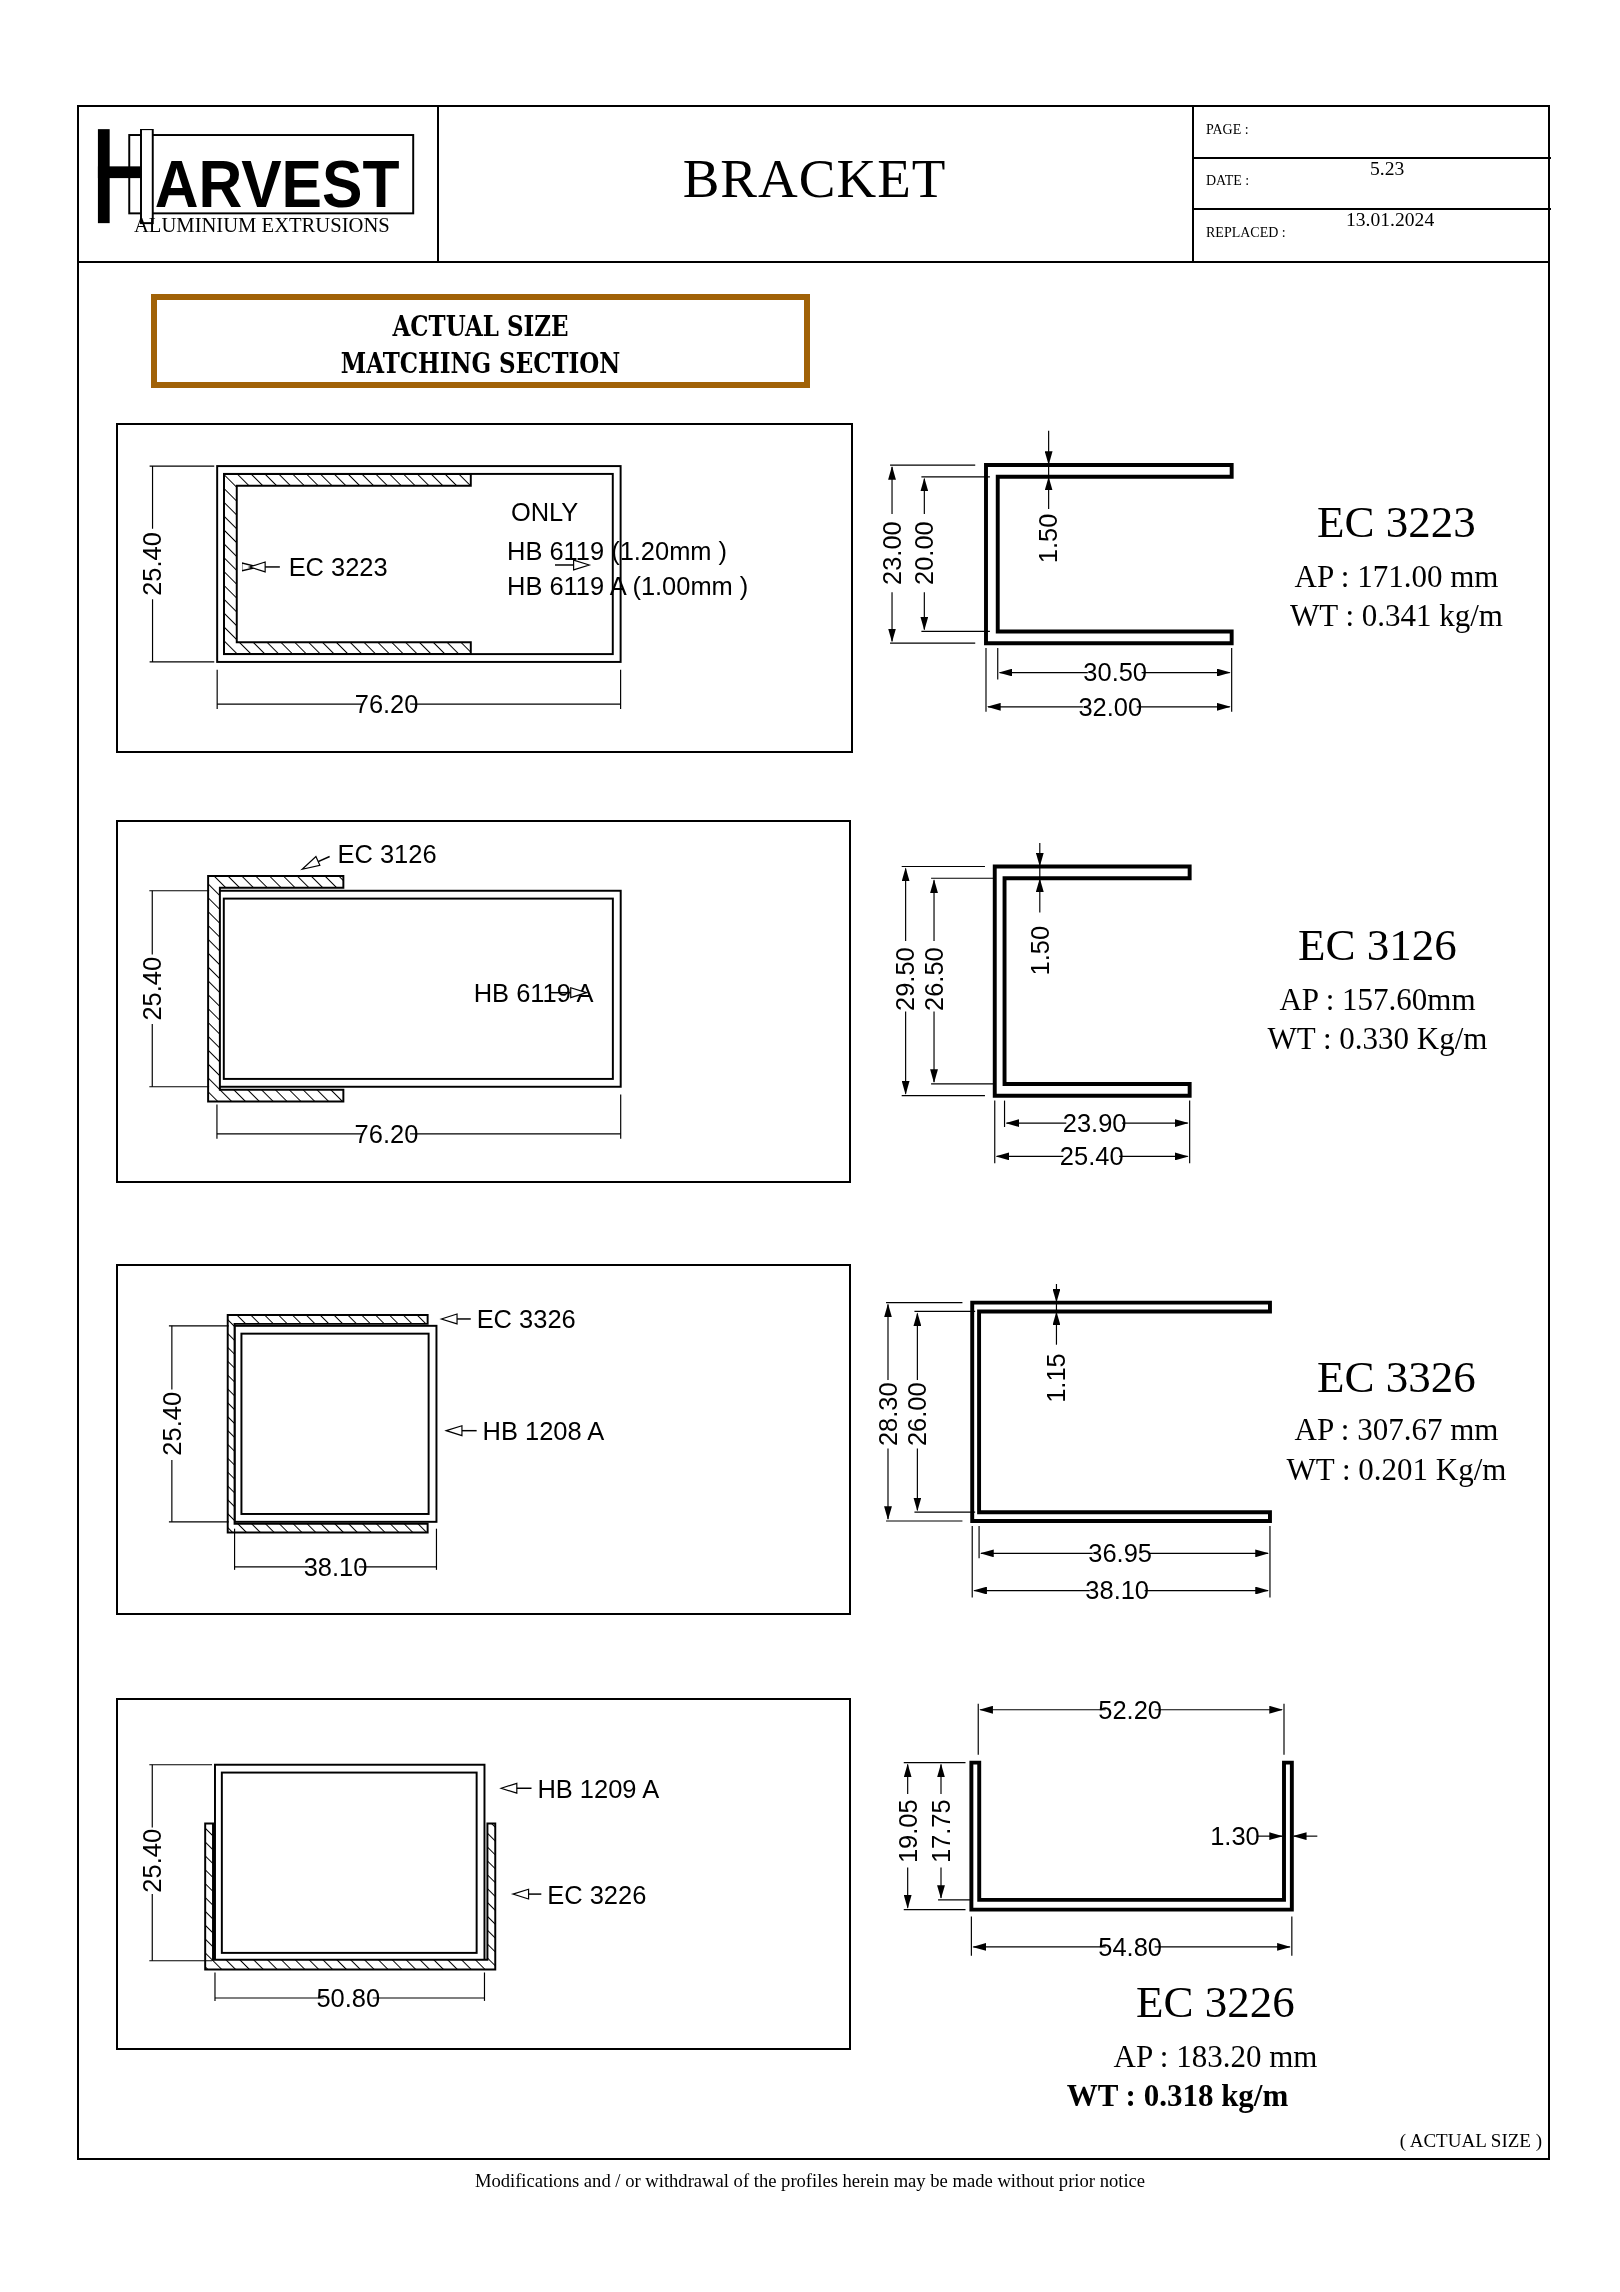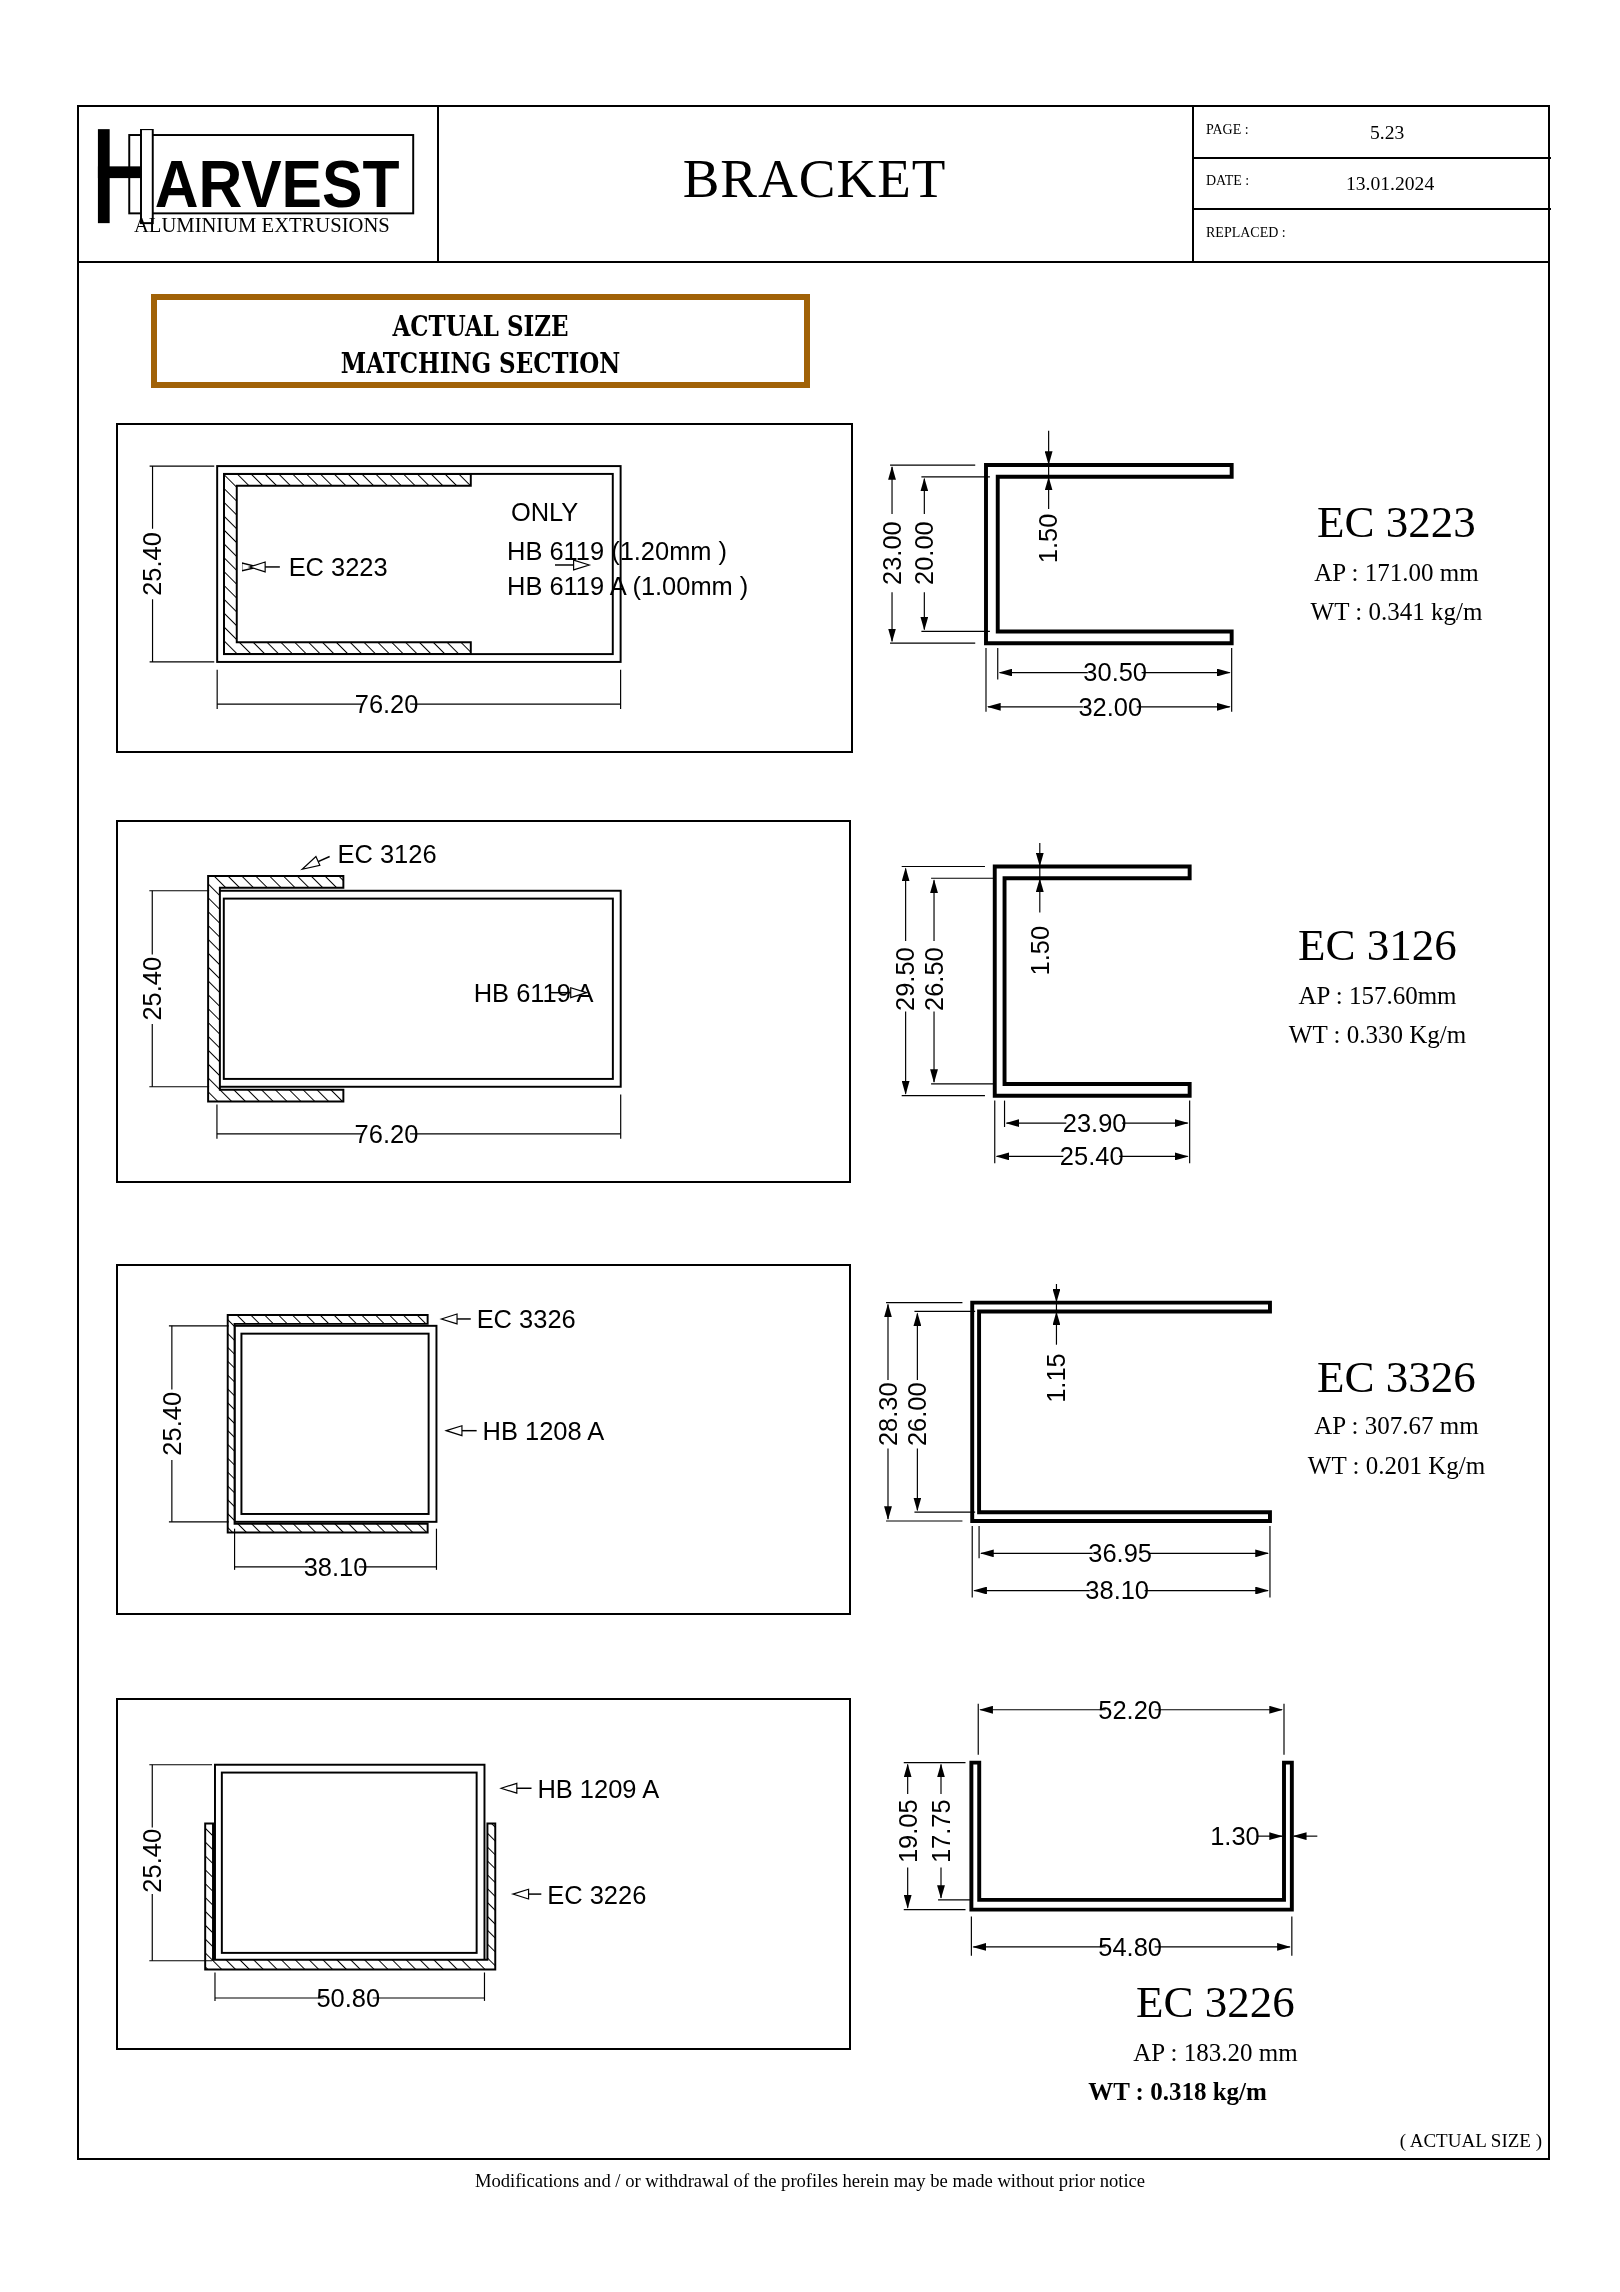--- a/index.html
+++ b/index.html
@@ -2,28 +2,28 @@
 <html><head>
 <meta charset="utf-8">
 <style>
   html, body { margin:0; padding:0; background:#ffffff; }
   body { width:1620px; height:2293px; position:relative; overflow:hidden; font-family:"Liberation Serif", serif; color:#000; }
   .abs { position:absolute; }
   .frame { position:absolute; left:77px; top:105px; width:1473px; height:2055px; border:2px solid #000; box-sizing:border-box; }
   .hdr-line { position:absolute; background:#000; }
   .title { position:absolute; left:437px; top:147px; width:755px; text-align:center; font-size:55px; font-family:"Liberation Serif", serif; letter-spacing:1px; }
   .meta-label { position:absolute; font-size:14px; font-family:"Liberation Serif", serif; }
-  .meta-val { position:absolute; font-size:19.6px; font-family:"Liberation Serif", serif; }
+  .meta-val { position:absolute; font-size:19.6px; font-family:"Liberation Serif", serif;margin-top:36px; }
   .banner { position:absolute; left:151px; top:294px; width:659px; height:94px; border:6px solid #a16207; box-sizing:border-box; text-align:center; font-family:"DejaVu Serif", serif; font-weight:bold; font-size:28px; line-height:37px; padding-top:7.8px; transform-origin:center; }
   .banner span { display:block; transform:scaleX(0.82); }
   .panel { position:absolute; border:2px solid #000; box-sizing:border-box; }
   svg text.dim { font-family:"Liberation Sans", sans-serif; font-size:26px; }
   svg text.lbl { font-family:"Liberation Sans", sans-serif; font-size:26px; }
   .prof-name { position:absolute; text-align:center; font-family:"Liberation Serif", serif; font-size:45px; }
-  .prof-line { position:absolute; text-align:center; font-family:"Liberation Serif", serif; font-size:25px; }
+  .prof-line { position:absolute; text-align:center; font-family:"Liberation Serif", serif; font-size:31px; }
   .actual { position:absolute; right:78px; top:2130px; font-size:19px; font-family:"Liberation Serif", serif; }
   .footer { position:absolute; left:0; width:1620px; top:2170px; text-align:center; font-size:18.6px; font-family:"Liberation Serif", serif; }
 </style>
 </head>
 <body>
 
 <svg width="0" height="0" style="position:absolute">
   <defs>
     <pattern id="hatch" patternUnits="userSpaceOnUse" width="10" height="10" patternTransform="rotate(-45)">
       <rect width="10" height="10" fill="#fff"></rect>

